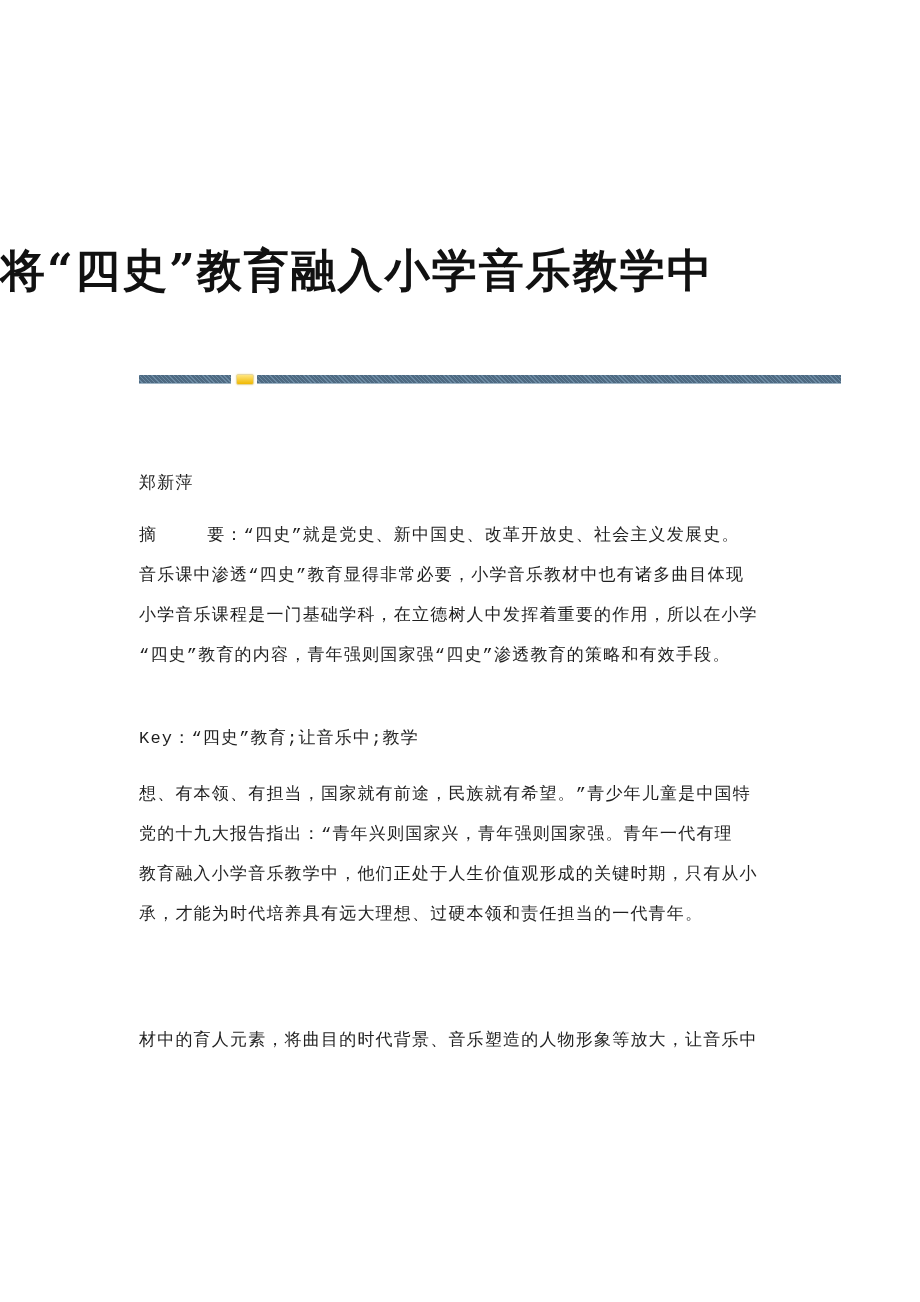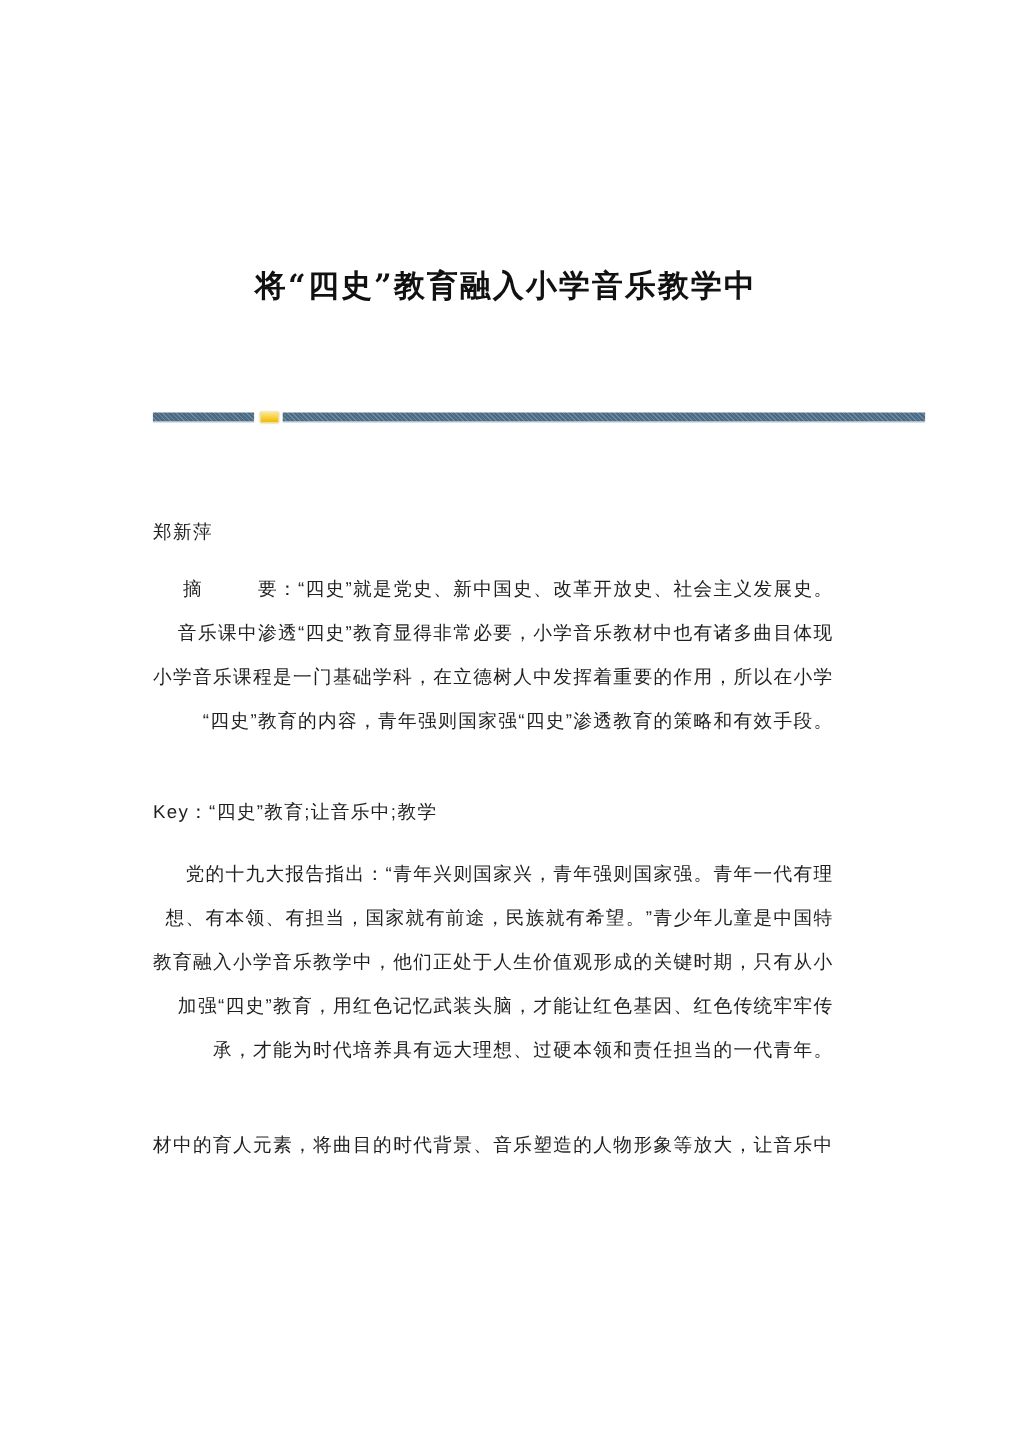--- a/index.html
+++ b/index.html
@@ -3,46 +3,46 @@
   <meta charset="utf-8">
   <style>
     html, body { margin: 0; padding: 0; background: #ffffff; }
     body {
       width: 920px; height: 1302px; position: relative; overflow: hidden;
       font-family: "DejaVu Serif", "Liberation Serif", serif;
       color: #1a1a1a;
     }
     .title {
       position: absolute; left: 0; width: 920px; top: 218px;
-      text-align: center; font-size: 28px; line-height: 46px;
+      text-align: left; font-size: 45px; line-height: 46px;
       font-weight: bold; letter-spacing: 2px; color: #111;
       font-family: "DejaVu Serif", "Liberation Serif", serif;
     }
     .divider { position: absolute; top: 375px; left: 139px; width: 702px; height: 9px; }
     .bar {
       position: absolute; top: 0; height: 8px;
       background: repeating-linear-gradient(45deg, #4e6a82 0px, #4e6a82 2px, #6b8aa3 2px, #6b8aa3 3px);
       border-bottom: 1px solid #9fb4c4;
     }
     .bar-left { left: 0; width: 92px; }
     .bar-right { left: 118px; width: 584px; }
     .ornament {
       position: absolute; left: 97px; top: -1px; width: 16px; height: 9px;
       background: linear-gradient(#ffe680, #f0b800);
       border: 1px solid #e6d7a0; border-radius: 2px;
       box-shadow: 0 0 2px #f3e2a6;
     }
     .text {
       position: absolute; left: 139px; font-size: 17px; line-height: 40px;
       white-space: nowrap; letter-spacing: 1.2px; color: #1f1f1f;
-      font-family: Liberation Sans, sans-serif;
+      font-family: Liberation Mono, monospace;
     }
     .author { top: 464px; }
     .para { position: absolute; left: 139px; }
-    .para .line { display: block; text-align: right; }
+    .para .line { display: block; }
     .abstract { top: 516px; }
     .abstract-label-gap { display: inline-block; width: 50px; }
     .keywords { top: 719px; }
     .p1 { top: 775px; }
     .p2 { top: 1021px; }
   </style>
 </head>
 <body>
 
 <div>
@@ -60,24 +60,23 @@
   <div class="text para abstract">
     <span class="line"><span>摘</span><span class="abstract-label-gap"></span><span>要：</span><span>“四史”就是党史、新中国史、改革开放史、社会主义发展史。</span></span>
     <span class="line">音乐课中渗透“四史”教育显得非常必要，小学音乐教材中也有诸多曲目体现</span>
     <span class="line">小学音乐课程是一门基础学科，在立德树人中发挥着重要的作用，所以在小学</span>
     <span class="line">“四史”教育的内容，青年强则国家强“四史”渗透教育的策略和有效手段。</span>
   </div>
 
   <div class="text keywords"><span>Key：</span><span>“四史”教育;让音乐中;教学</span></div>
 
   <div class="text para p1">
+    <span class="line">想、有本领、有担当，国家就有前途，民族就有希望。”青少年儿童是中国特</span>
     <span class="line">党的十九大报告指出：“青年兴则国家兴，青年强则国家强。青年一代有理</span>
-    <span class="line">想、有本领、有担当，国家就有前途，民族就有希望。”青少年儿童是中国特</span>
     <span class="line">教育融入小学音乐教学中，他们正处于人生价值观形成的关键时期，只有从小</span>
-    <span class="line">加强“四史”教育，用红色记忆武装头脑，才能让红色基因、红色传统牢牢传</span>
     <span class="line">承，才能为时代培养具有远大理想、过硬本领和责任担当的一代青年。</span>
   </div>
 
   <div class="text para p2">
     <span class="line">材中的育人元素，将曲目的时代背景、音乐塑造的人物形象等放大，让音乐中</span>
   </div>
 
 </div>
 
 </body></html>

